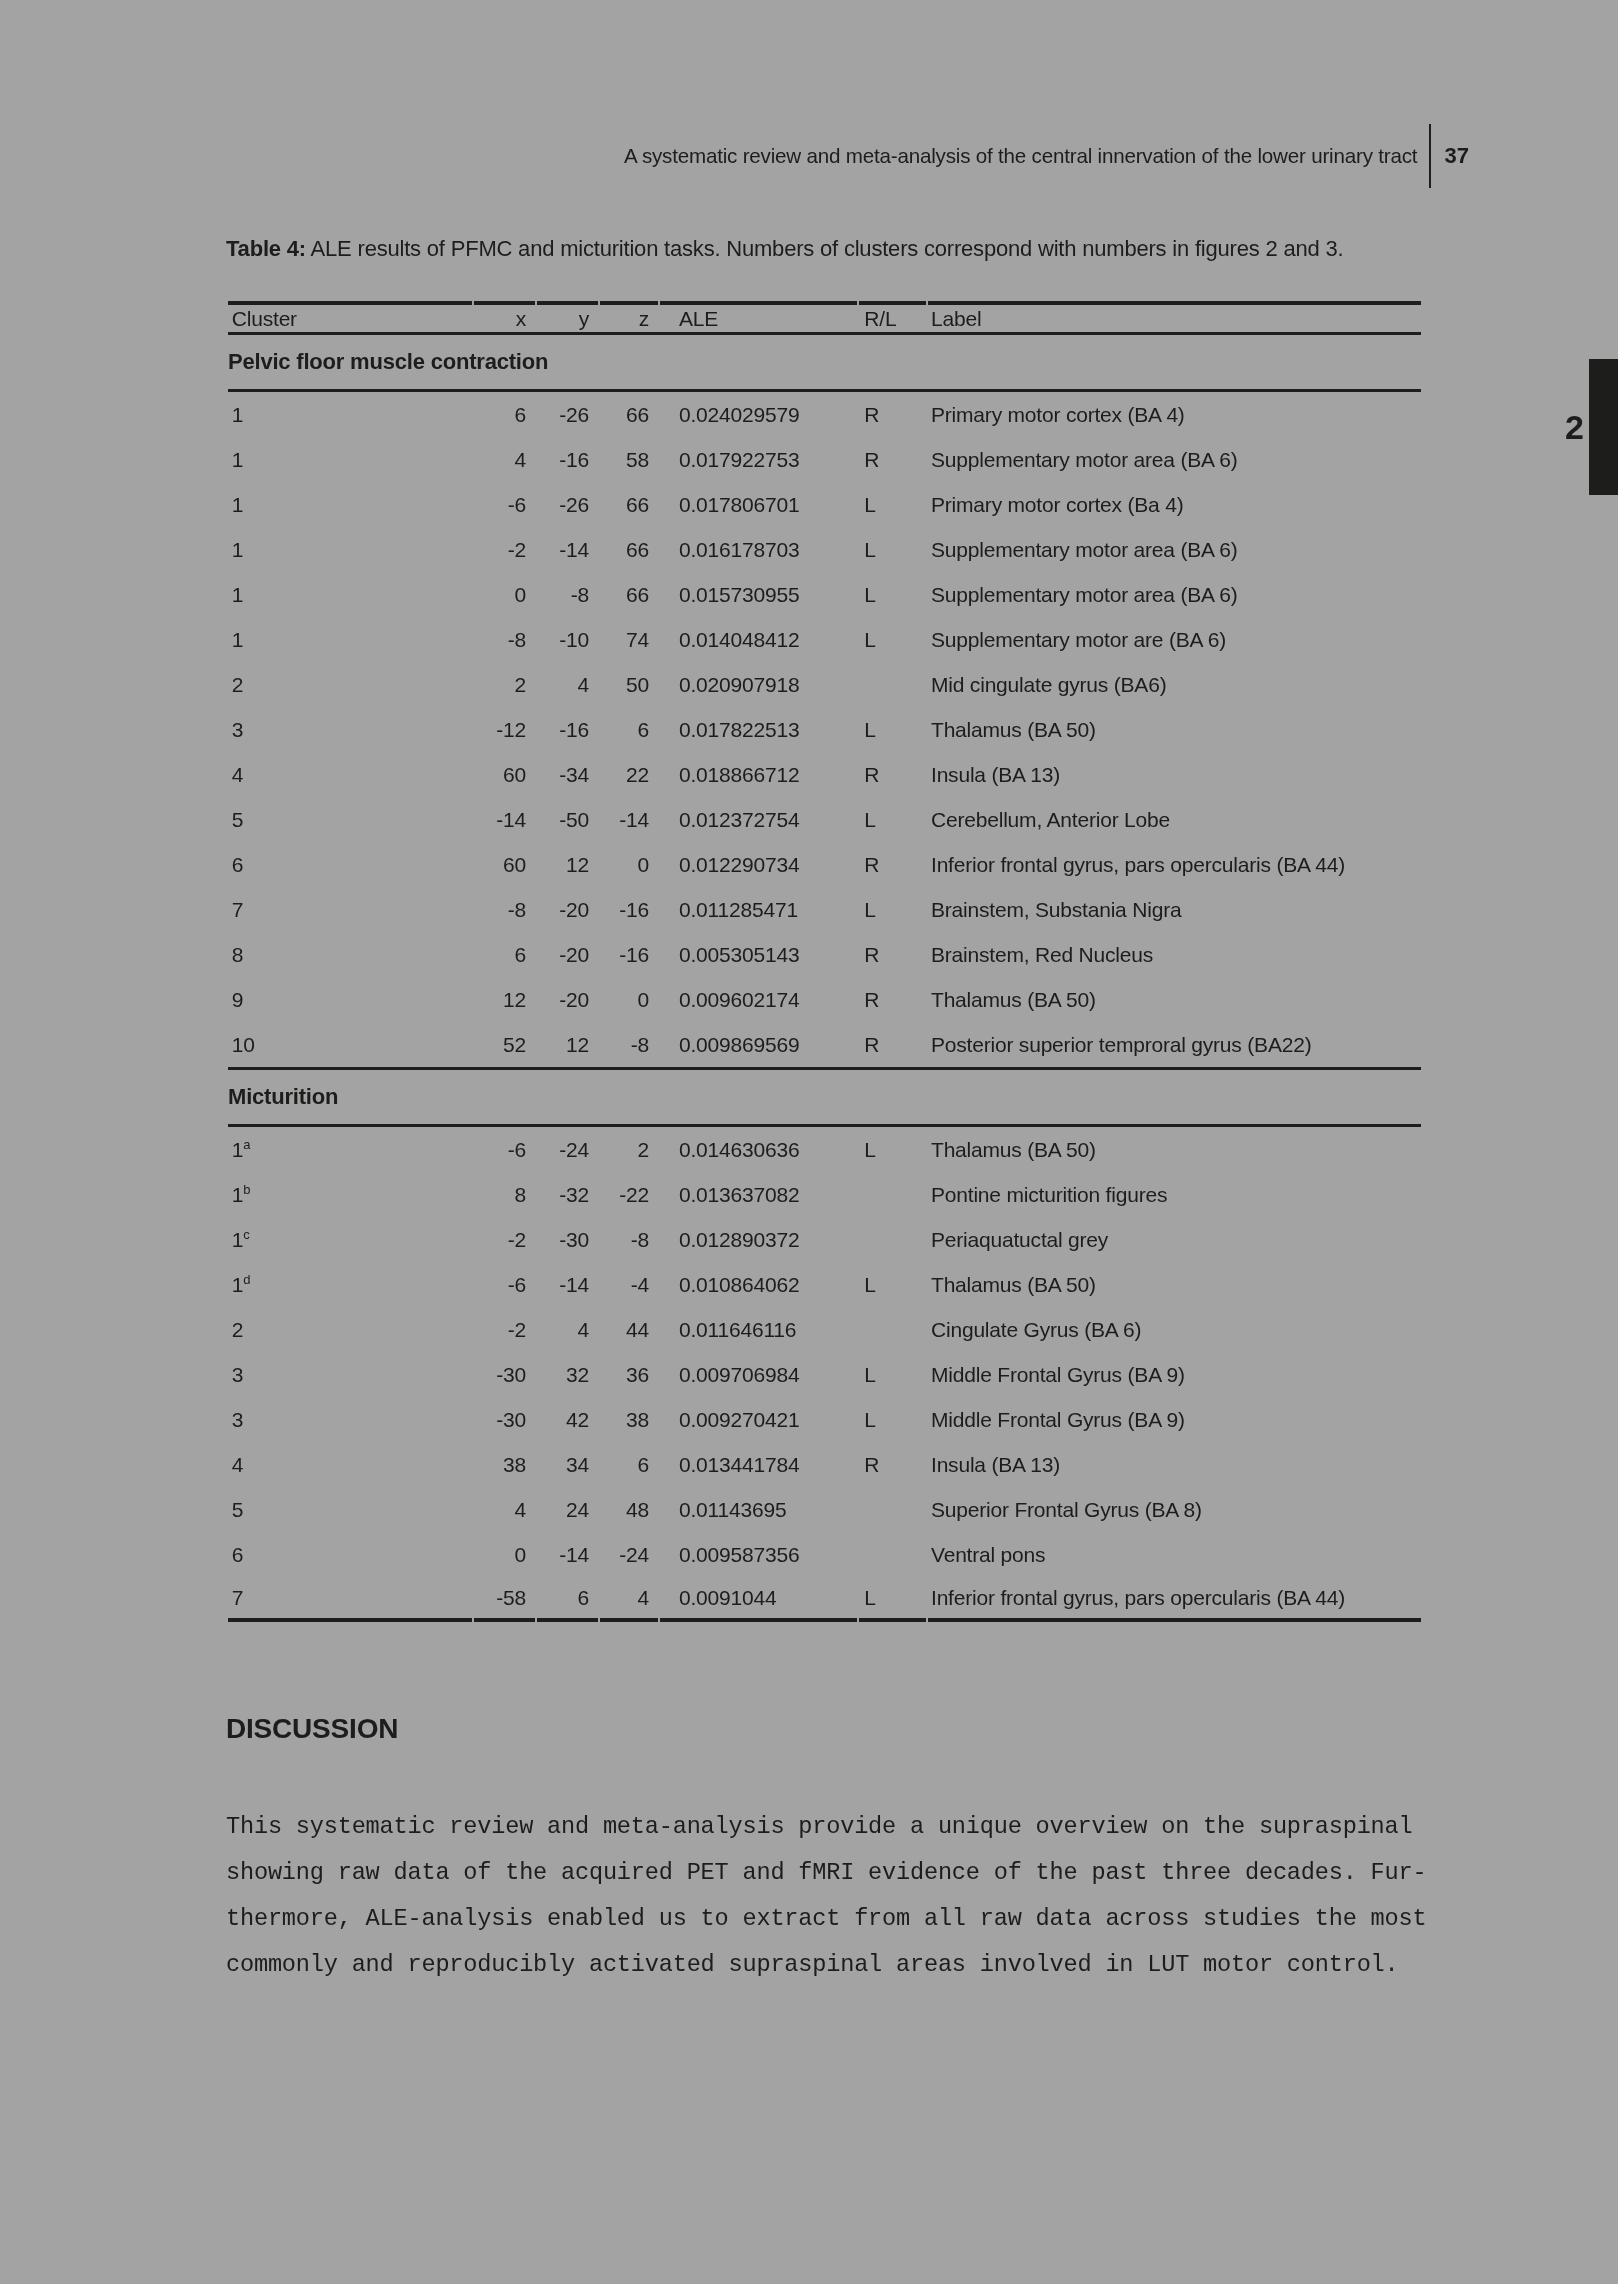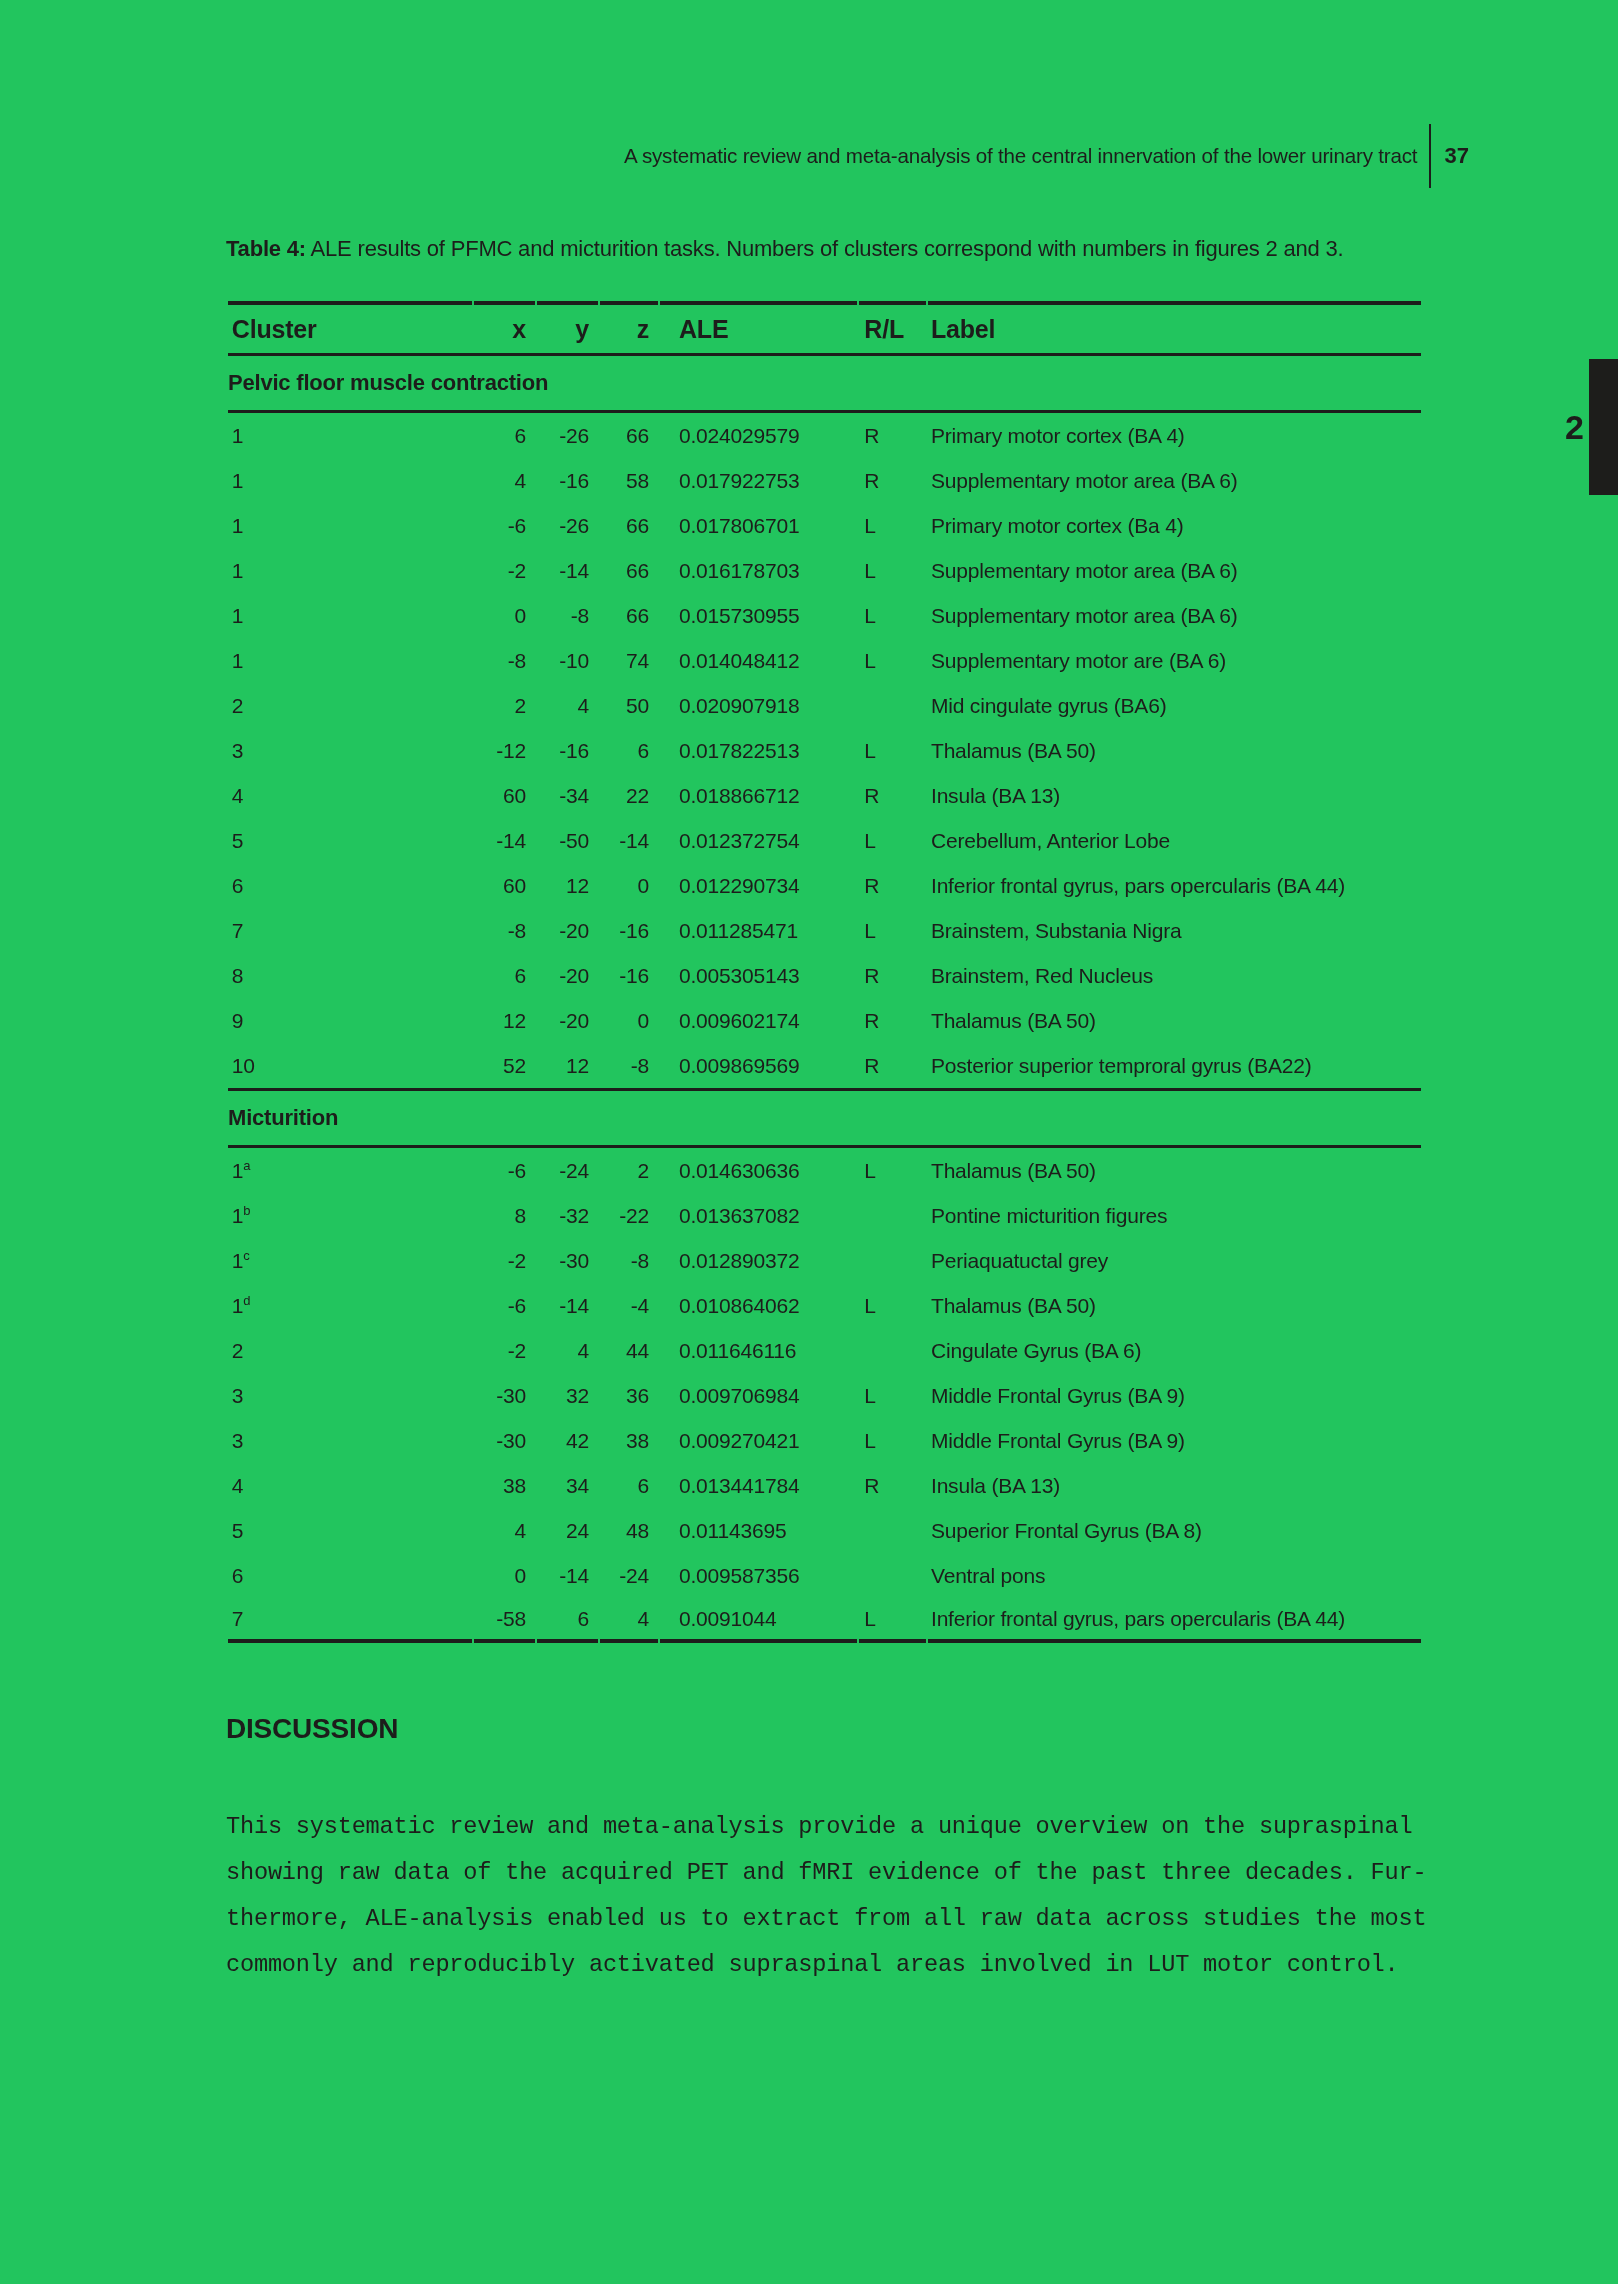--- a/index.html
+++ b/index.html
@@ -6,21 +6,21 @@
   html, body { background: #ffffff; }
   body {
     font-family: "Liberation Sans", "DejaVu Sans", sans-serif;
     color: #1d1d1b;
     width: 1619px;
   }
   #page {
     position: relative;
     width: 1619px;
     height: 2284px;
-    background: #22c55e;
+    background: #a3a3a3;
     overflow: hidden;
   }
 
   
   .running-header {
     position: absolute;
     top: 124px;
     left: 0;
     width: 1469px;
     height: 64px;
@@ -90,25 +90,25 @@
   col.c-cluster { width: 244px; }
   col.c-x  { width: 61px; }
   col.c-y  { width: 61px; }
   col.c-z  { width: 58px; }
   col.c-ale { width: 197px; }
   col.c-rl  { width: 67px; }
   col.c-label { width: 493px; }
 
   .ale-table th {
     border-top: 4.6px solid #1d1d1b;
-    height: 52px;
-    font-weight: bold;
+    height: 31px;
+    font-weight: normal;
     vertical-align: middle;
     text-align: left;
-    font-size: 25px;
+    font-size: 21px;
   }
   .ale-table td { vertical-align: middle; }
 
   .ale-table th.col-x, .ale-table th.col-y, .ale-table th.col-z,
   .ale-table td.col-x, .ale-table td.col-y, .ale-table td.col-z {
     text-align: right;
     padding-right: 9px;
   }
   .ale-table th.col-ale, .ale-table td.col-ale { padding-left: 19px; }
   .ale-table th.col-rl,  .ale-table td.col-rl  { padding-left: 5.3px; }

